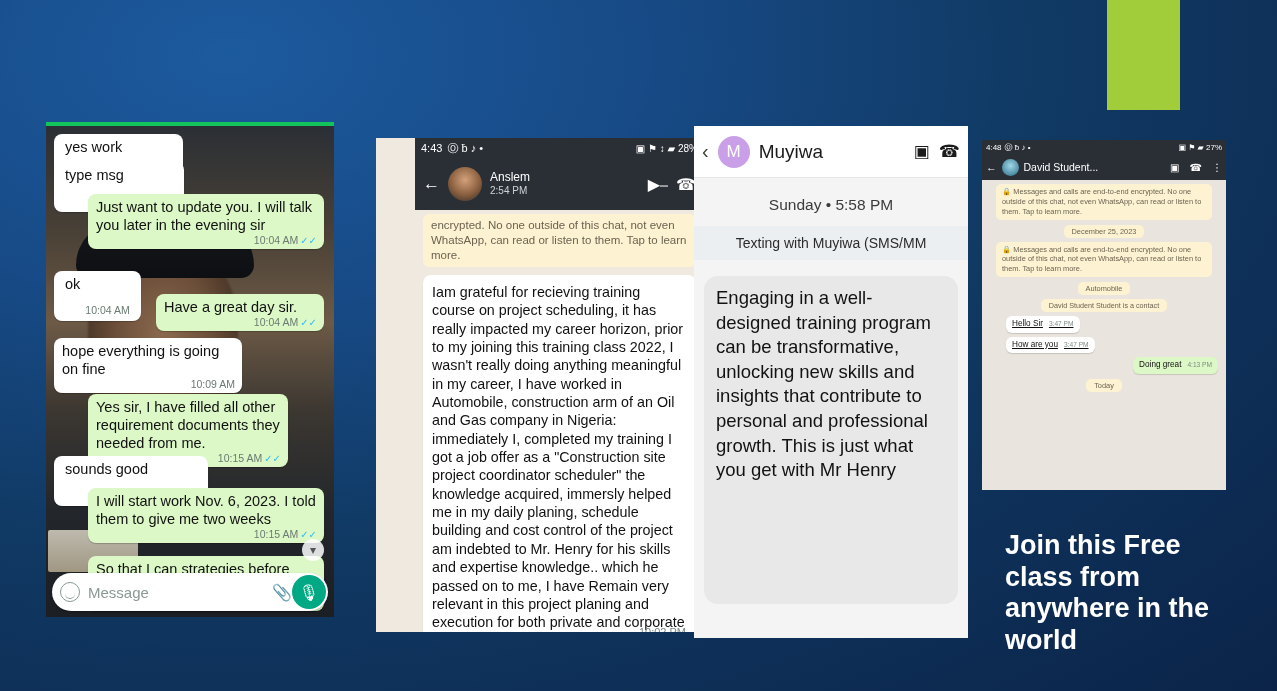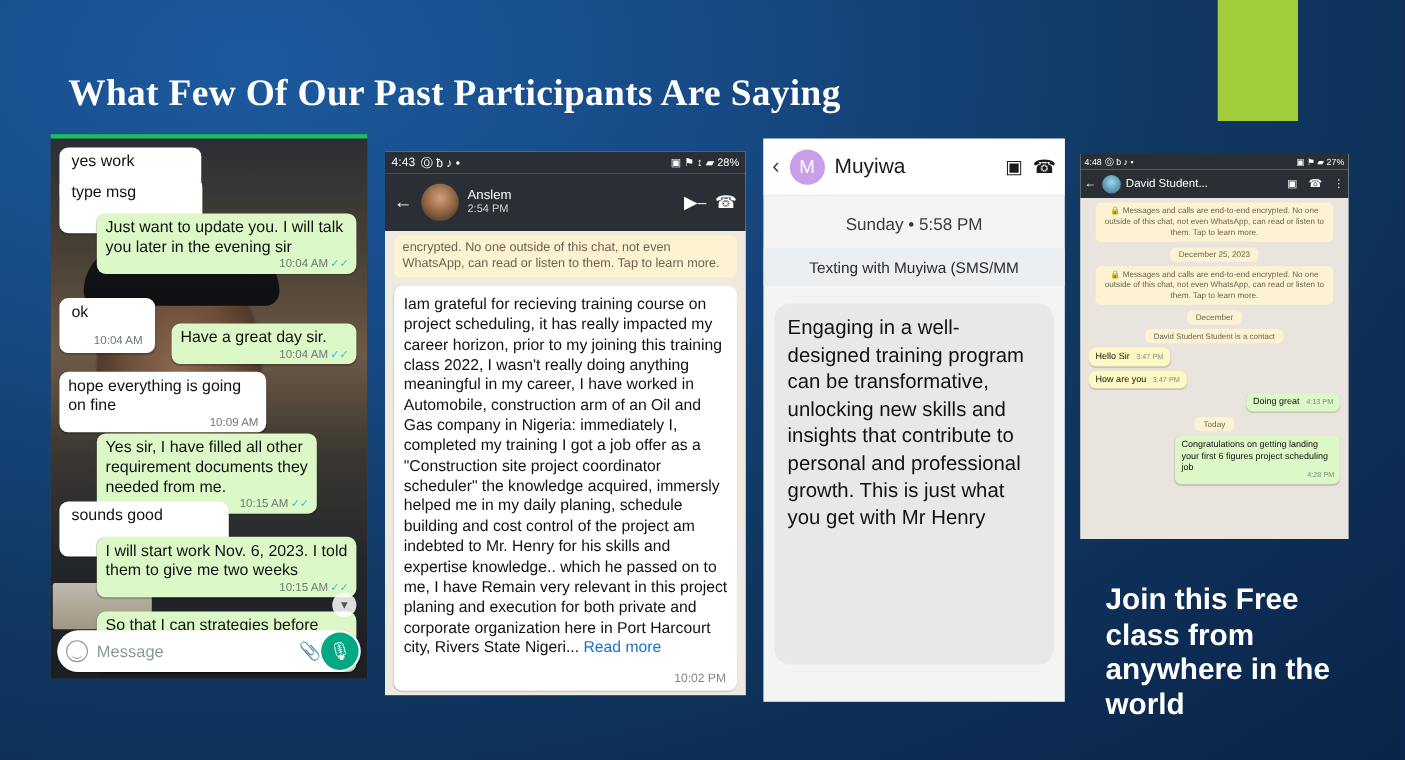--- a/index.html
+++ b/index.html
@@ -109,22 +109,23 @@
     display: flex; align-items: center; justify-content: center; font-size: 16px;
   }
   #shot1 .chev {
     position: absolute; right: 10px; bottom: 56px; width: 22px; height: 22px;
     border-radius: 50%; background: rgba(255,255,255,.85); color: #555;
     display: flex; align-items: center; justify-content: center; font-size: 12px;
   }
 
   
   #shot2 {
-    left: 350px; top: 138px; width: 328px; height: 494px;
+    left: 376px; top: 138px; width: 328px; height: 494px;
     background: #efe9e0;
+    padding-left: 39px;
   }
   #shot2 .statusbar {
     height: 20px; background: #2a2f36; color: #fff;
     display: flex; align-items: center; padding: 0 6px;
     font-size: 11px; gap: 5px;
   }
   #shot2 .statusbar .right { margin-left: auto; display: flex; gap: 4px; align-items: center; font-size: 10px; }
   #shot2 .header {
     height: 52px; background: #2a2f36; color: #fff;
     display: flex; align-items: center; padding: 0 8px; gap: 8px;
@@ -198,54 +199,53 @@
     display: flex; align-items: center; padding: 0 4px; gap: 5px; font-size: 10.5px;
   }
   #shot4 .header .av {
     width: 17px; height: 17px; border-radius: 50%;
     background: radial-gradient(circle at 50% 40%, #9fd8e8, #2d6c86);
   }
   #shot4 .header .ic { margin-left: auto; font-size: 10px; }
   #shot4 .header .ic + .ic { margin-left: 5px; }
   #shot4 .notice {
     margin: 4px 14px 0 14px; background: #fdf3d2; border-radius: 5px;
-    padding: 3px 6px; font-size: 7.4px; line-height: 1.33; color: #6b6352; text-align: center;
+    padding: 3px 6px; font-size: 7.4px; line-height: 1.33; color: #6b6352; 
   }
   #shot4 .chip {
     margin: 5px auto 0 auto; background: #fdf3d2; border-radius: 5px;
     padding: 2px 8px; font-size: 7.4px; color: #6b6352; width: max-content;
   }
   #shot4 .sysline {
     margin: 4px auto 0; background: #fdf3d2; border-radius: 5px;
     padding: 2px 8px; font-size: 7.2px; color: #6b6352; width: max-content;
   }
   .m4 {
     position: relative; border-radius: 6px; padding: 3px 6px 9px 6px;
     font-size: 8.2px; line-height: 1.3; color: #111; margin-top: 4px;
     box-shadow: 0 1px 1px rgba(0,0,0,.15); width: max-content; max-width: 150px;
   }
-  .m4.in { background: #fef9c3; margin-left: 8px; }
+  .m4.in { background: #ffffff; margin-left: 24px; text-decoration: underline; }
   .m4.out { background: #dcf8c6; margin-left: auto; margin-right: 8px; }
   .m4 .tm { font-size: 6.6px; color: #7c8b84; margin-left: 6px; }
   .m4.inline { display: flex; align-items: baseline; padding-bottom: 3px; }
 
   
   .cta {
     position: absolute; left: 1005px; top: 530px; width: 250px;
     color: #fff; font-size: 27px; font-weight: bold; line-height: 1.17;
   }
 </style>
 </head>
 <body>
 
 <div id="slide">
 
   <div class="accent-block"></div>
 
-  <div class="slide-title">What Few Of Our Past Participants Are Saying</div>
 
   <div class="shot" id="shot1">
     <div class="photo-bg">
       <div class="face"></div>
       <div class="cap"></div>
       <div class="eye l"></div>
       <div class="eye r"></div>
       <div class="sign"></div>
     </div>
 
@@ -359,36 +359,32 @@
       <span>←</span>
       <span class="av"></span>
       <span>David Student...</span>
       <span class="ic">▣</span>
       <span class="ic">☎</span>
       <span class="ic">⋮</span>
     </div>
     <div class="notice">🔒 Messages and calls are end-to-end encrypted. No one outside of this chat, not even WhatsApp, can read or listen to them. Tap to learn more.</div>
     <div class="chip">December 25, 2023</div>
     <div class="notice">🔒 Messages and calls are end-to-end encrypted. No one outside of this chat, not even WhatsApp, can read or listen to them. Tap to learn more.</div>
-    <div class="chip">December</div>
+    <div class="chip">Automobile</div>
     <div class="sysline">David Student Student is a contact</div>
 
     <div class="m4 in inline">
       <span>Hello Sir</span>
       <span class="tm">3:47 PM</span>
     </div>
     <div class="m4 in inline">
       <span>How are you</span>
       <span class="tm">3:47 PM</span>
     </div>
     <div class="m4 out inline">
       <span>Doing great</span>
       <span class="tm">4:13 PM</span>
     </div>
     <div class="chip">Today</div>
-    <div class="m4 out">
-      <span>Congratulations on getting landing your first 6 figures project scheduling job</span>
-      <span class="tm" style="position:absolute;right:5px;bottom:2px;">4:28 PM</span>
-    </div>
   </div>
 
   <div class="cta">Join this Free class from anywhere in the world</div>
 </div>
 
 </body></html>

